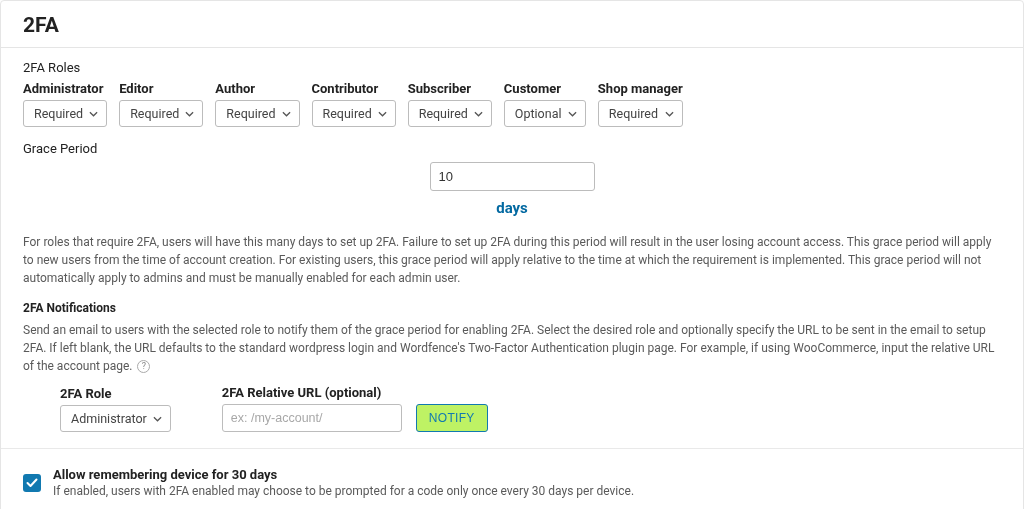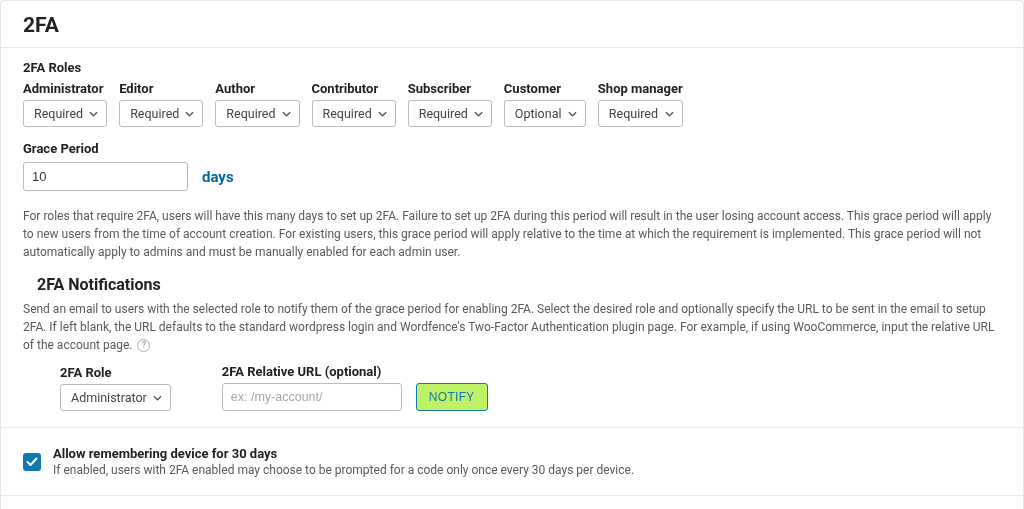--- a/index.html
+++ b/index.html
@@ -24,21 +24,21 @@
     margin: 0;
     font-size: 21px;
     font-weight: 700;
     color: #222;
   }
   .section {
     padding: 12px 22px 16px;
   }
   .subheading {
     font-size: 13px;
-    font-weight: 700;
+    font-weight: 400;
     margin: 0 0 6px;
     color: #222;
   }
   .roles-row {
     display: flex;
     gap: 12px;
     margin-bottom: 14px;
   }
   .role-col {
     display: flex;
@@ -66,43 +66,44 @@
   }
   .select-btn .chev {
     margin-left: 6px;
     display: inline-block;
   }
   .chev svg { display:block; }
   .grace-row { margin-bottom: 6px; }
   .grace-inputs {
     display: flex;
     align-items: center;
-    gap: 14px;
+    gap: 8px;
     margin-bottom: 16px;
+    flex-direction: column;
   }
   .text-input {
     border: 1px solid #bcbcbc;
     border-radius: 3px;
     padding: 6px 8px;
     font-size: 13px;
     color: #333;
     background: #fff;
     width: 165px;
   }
   .days-label { font-size: 15px; font-weight: 700; color:#0369a1; }
   .helptext {
     font-size: 12px;
     color: #5a5a5a;
     line-height: 1.5;
     margin: 4px 0 0;
   }
   .h2 {
-    font-size: 16px;
-    font-weight: 700;
-    margin: 14px 14px 6px;
+    font-size: 12px;
+    font-weight: 700;
+    margin: 14px 0 6px;
     color: #222;
   }
   .notif-row {
     display: flex;
     align-items: flex-end;
     gap: 14px;
     margin-top: 10px;
   }
   .notif-col {
     display: flex;

